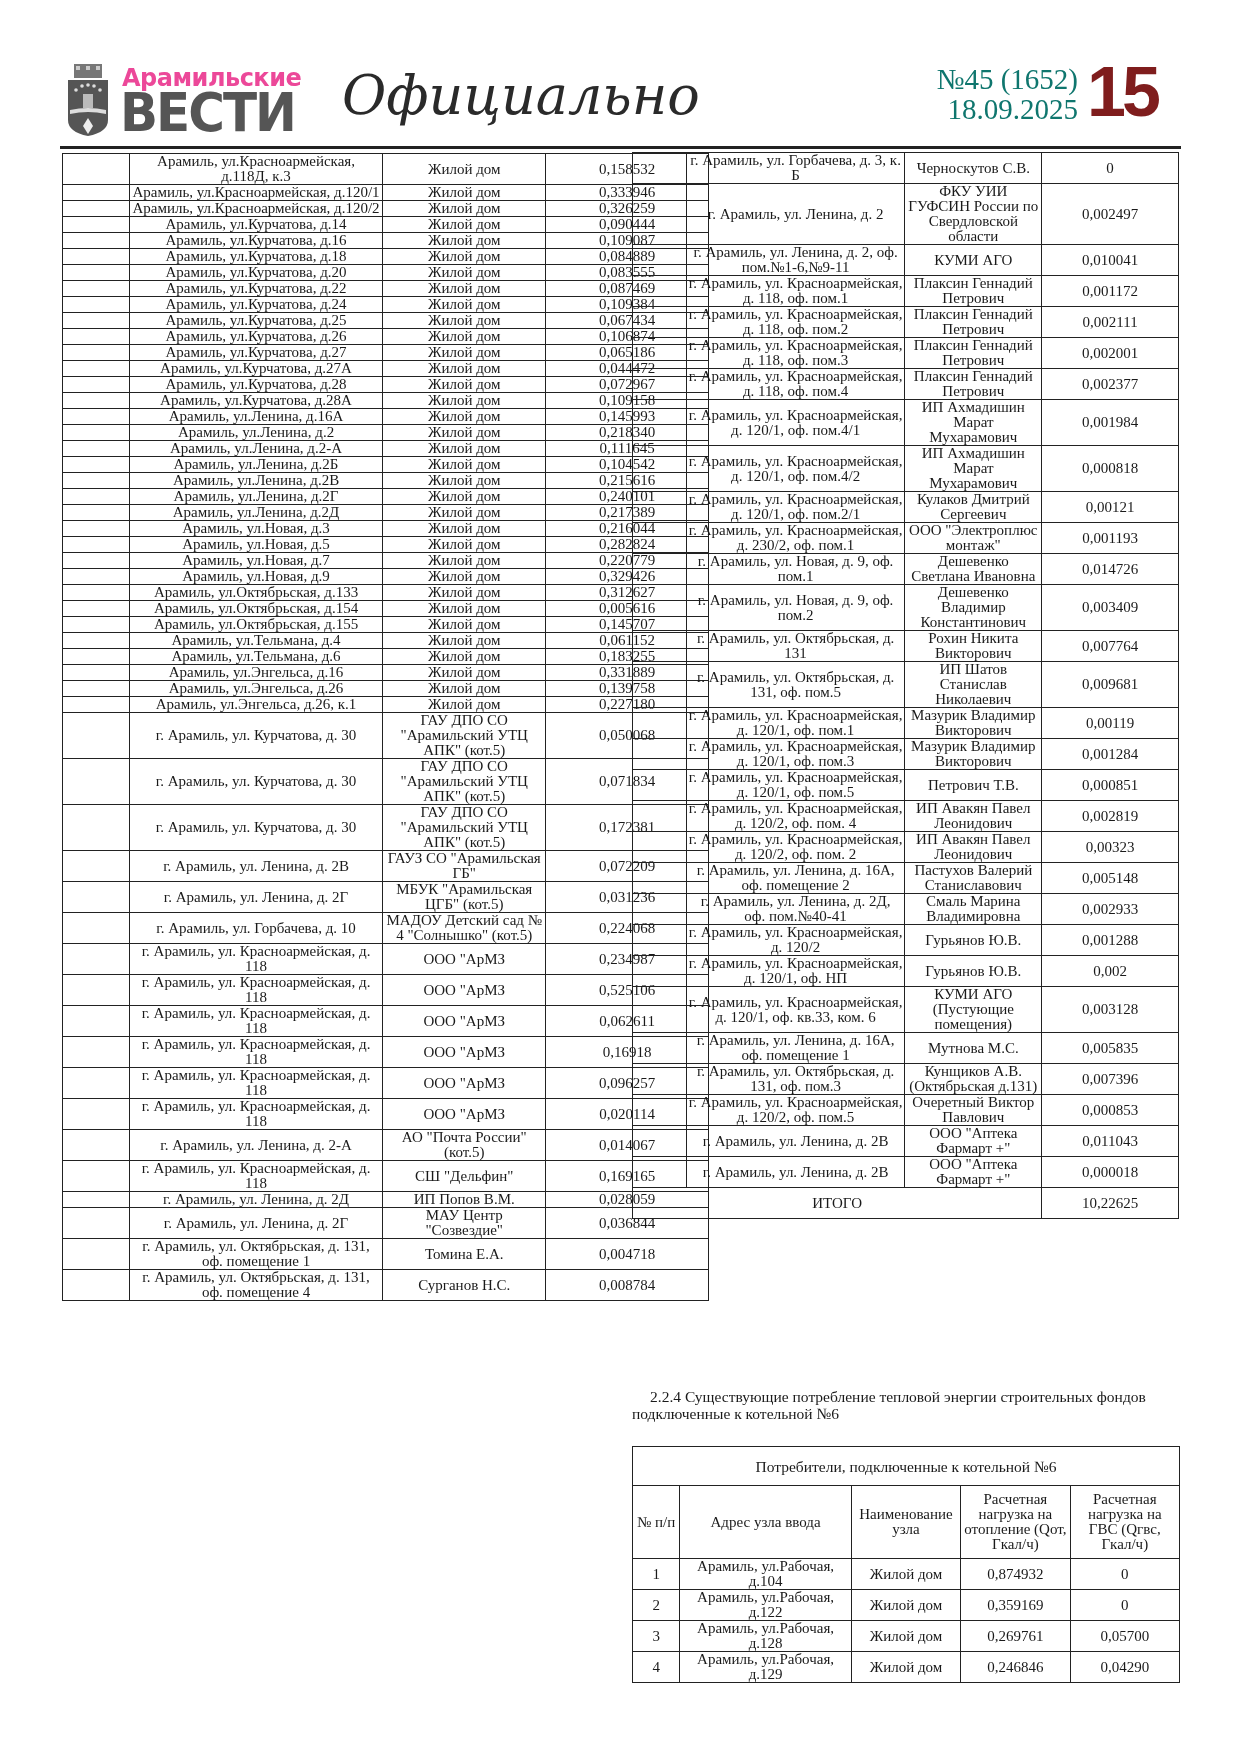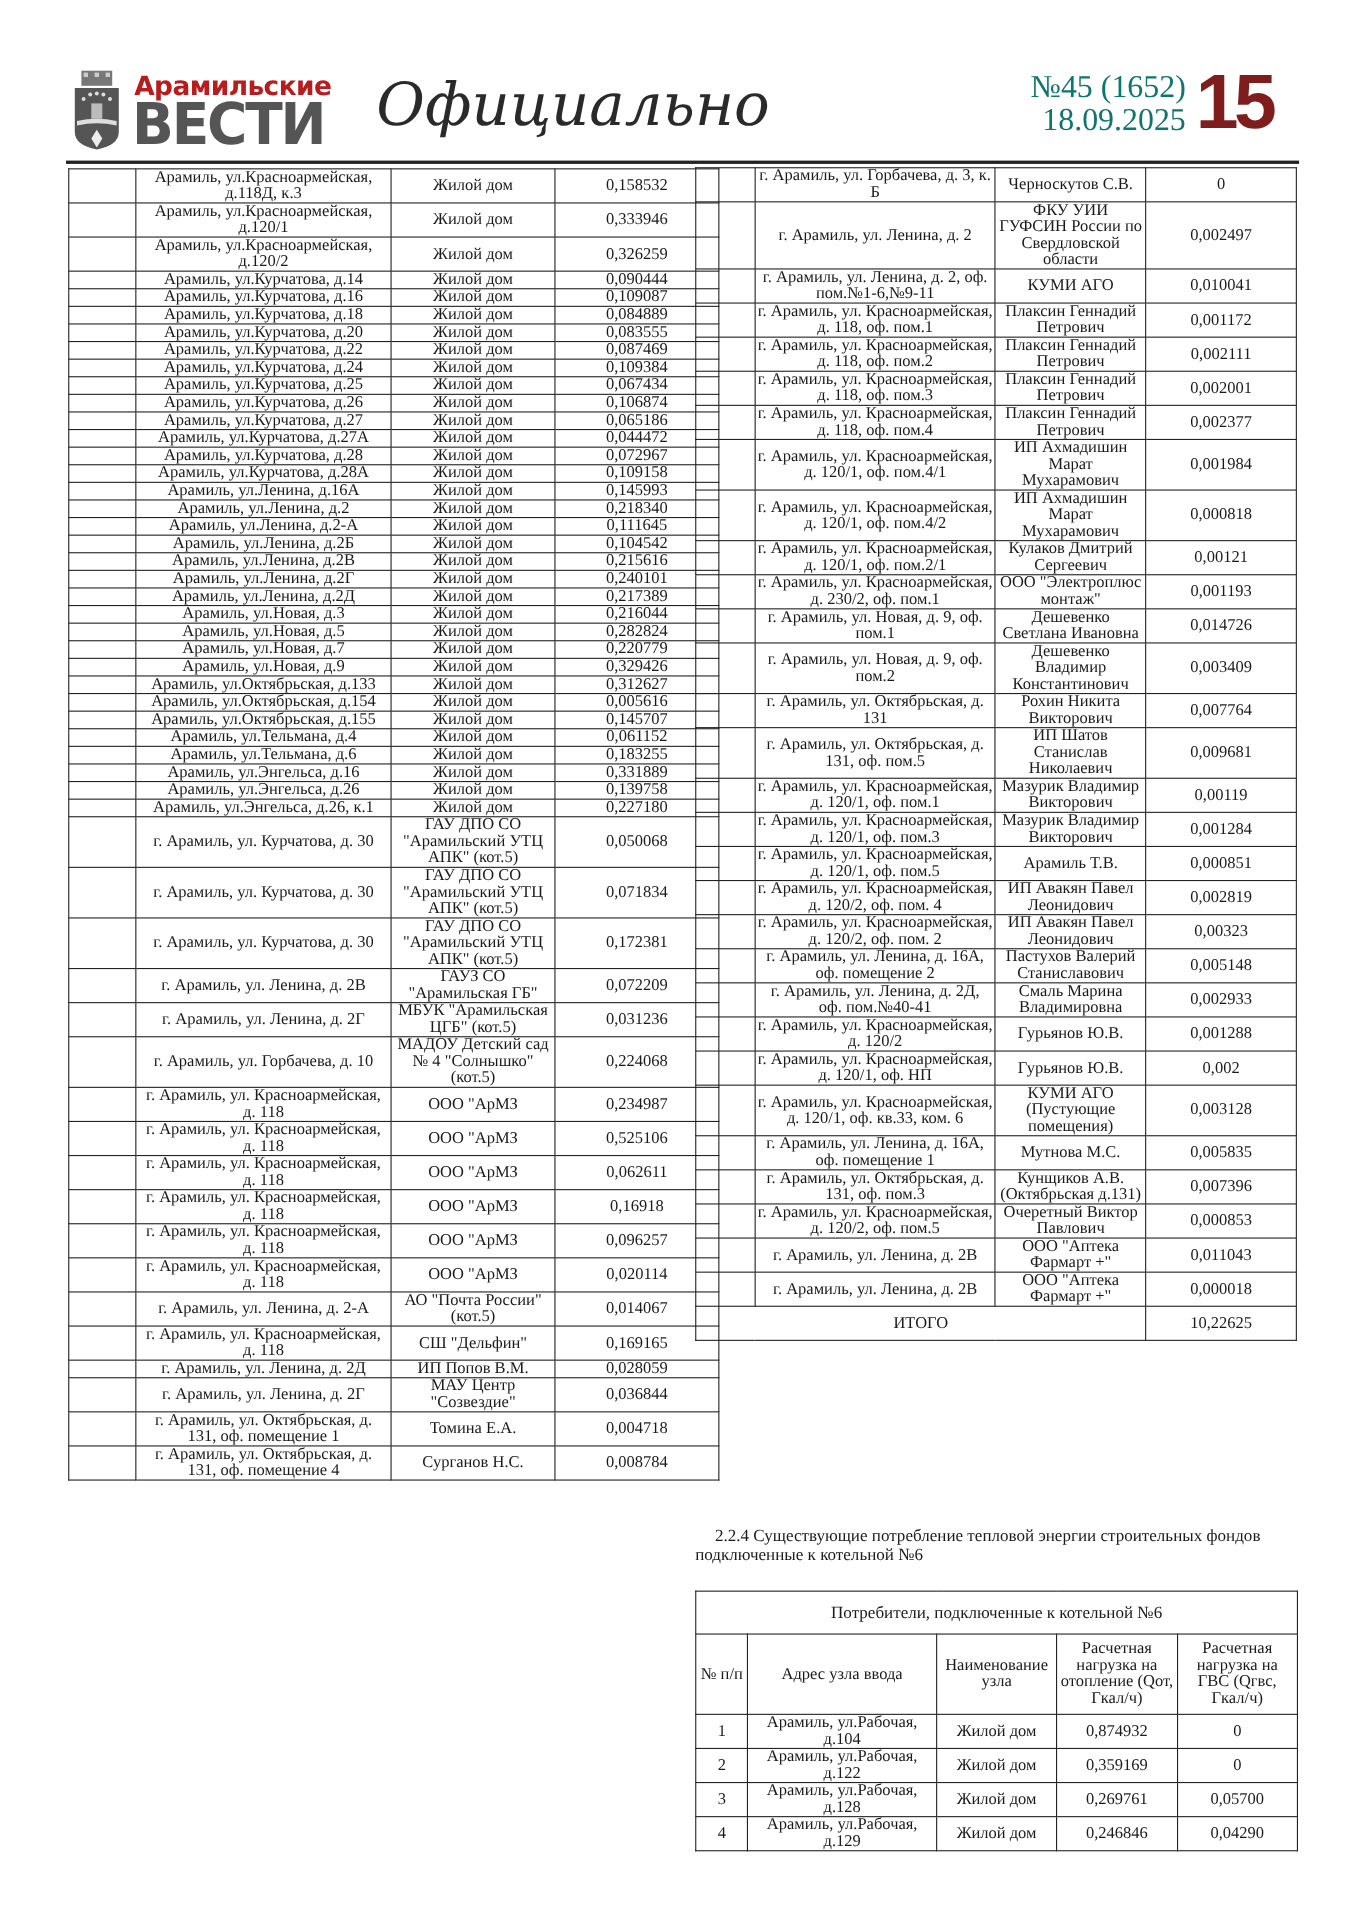--- a/index.html
+++ b/index.html
@@ -4,35 +4,35 @@
 <style>
   html, body { margin: 0; padding: 0; background: #ffffff; }
   body { width: 1241px; height: 1754px; position: relative; overflow: hidden;
          font-family: "Liberation Serif", "DejaVu Serif", serif; color: #1a1a1a; }
 
   
   .masthead { position: absolute; left: 60px; top: 58px; width: 1120px; height: 80px; }
   .logo { position: absolute; left: 0; top: 4px; width: 240px; height: 80px; }
   .crest { position: absolute; left: 6px; top: 2px; width: 44px; height: 74px; }
   .logo-line1 { position: absolute; left: 62px; top: 2px; font-family: "DejaVu Sans", sans-serif;
-                font-size: 24px; font-weight: bold; color: #b91c1c; letter-spacing: -0.5px; }
+                font-size: 24px; font-weight: bold; color: #ec4899; letter-spacing: -0.5px; }
   .logo-line2 { position: absolute; left: 60px; top: 22px; font-family: "DejaVu Sans", sans-serif;
                 font-size: 50px; font-weight: bold; color: #555; letter-spacing: -2px; transform: scaleY(1.05); }
   .section-title { position: absolute; left: 282px; top: 6px; font-family: "DejaVu Serif", serif;
                    font-style: italic; font-size: 54px; color: #2a2a2a; }
   .issue { position: absolute; left: 818px; top: 6px; text-align: right; width: 200px;
            font-family: "Liberation Serif", serif; font-size: 29px; line-height: 30px; color: #0f766e; }
   .page-num { position: absolute; left: 1027px; top: -6px; font-family: "Liberation Sans", sans-serif;
               font-size: 70px; font-weight: bold; color: #7f1d1d; letter-spacing: -4px; }
   .rule { position: absolute; left: 60px; top: 146px; width: 1121px; height: 3px; background: #222; }
 
   
   table.t { border-collapse: collapse; position: absolute; font-size: 15px; line-height: 15px; table-layout: fixed; }
   table.t td { border: 1px solid #222; text-align: center; vertical-align: middle; padding: 0 2px; }
-  .left-t { left: 62px; top: 153px; width: 592px; }
+  .left-t { left: 62px; top: 153px; width: 647px; }
   .right-t { left: 632px; top: 152px; width: 547px; }
   .thick-top td { border-top: 2px solid #111; }
 
   .heading-224 { position: absolute; left: 632px; top: 1388px; width: 548px; font-weight: normal;
                  font-size: 15.5px; line-height: 17px; text-indent: 18px; }
   .k6 { left: 632px; top: 1446px; width: 548px; font-size: 15px; }
   .k6 td { border: 1px solid #222; }
   .k6 .caption td { height: 38px; font-size: 15.5px; border-radius: 19px; }
   .k6 .hdr td { height: 72px; }
 </style>
@@ -497,21 +497,21 @@
       </tr>
       <tr>
         <td></td>
         <td>г. Арамиль, ул. Красноармейская, д. 120/1, оф. пом.3</td>
         <td>Мазурик Владимир Викторович</td>
         <td>0,001284</td>
       </tr>
       <tr>
         <td></td>
         <td>г. Арамиль, ул. Красноармейская, д. 120/1, оф. пом.5</td>
-        <td>Арамиль Т.В.</td>
+        <td>Петрович Т.В.</td>
         <td>0,000851</td>
       </tr>
       <tr>
         <td></td>
         <td>г. Арамиль, ул. Красноармейская, д. 120/2, оф. пом. 4</td>
         <td>ИП Авакян Павел Леонидович</td>
         <td>0,002819</td>
       </tr>
       <tr>
         <td></td>

